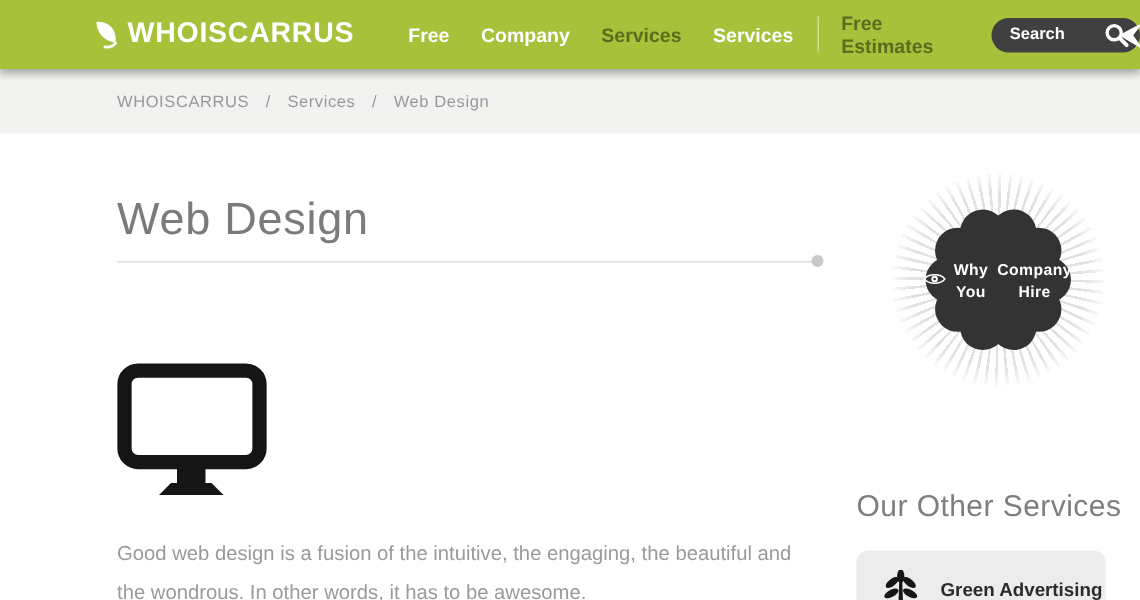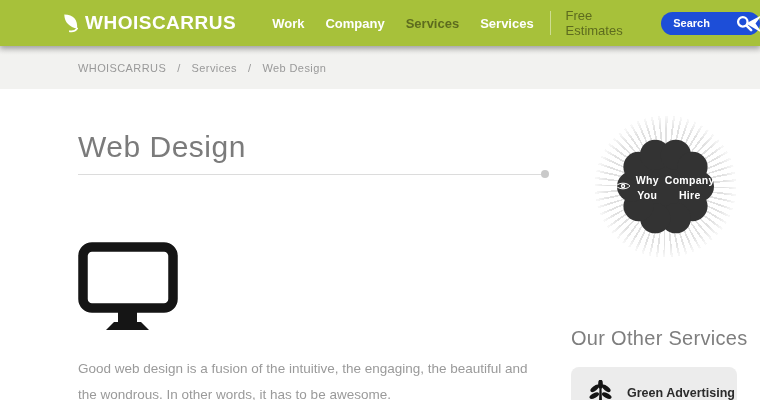--- a/index.html
+++ b/index.html
@@ -12,24 +12,24 @@
     background:#a7c13a; display:flex; align-items:center;
     box-shadow:0 3px 5px rgba(0,0,0,0.28); z-index:5;
   }
   .logo { display:flex; align-items:center; margin-left:62px; cursor:pointer; }
   .logo svg { width:18px; height:20px; margin-right:5px; }
   .logo-text { color:#fff; font-size:19px; font-weight:bold; letter-spacing:0.5px; }
   .nav { display:flex; align-items:center; margin-left:36px; gap:21px; }
   .nav a { color:#fff; font-size:13px; font-weight:bold; text-decoration:none; cursor:pointer; }
   .nav a.active { color:#5d6b1e; }
   .header-divider { width:1px; height:24px; background:rgba(255,255,255,0.45); margin:0 15px 0 16px; }
-  .free-estimates { color:#5d6b1e; font-size:13px; font-weight:normal; cursor:pointer; }
+  .free-estimates { color:#5d6b1e; font-size:13px; font-weight:bold; cursor:pointer; }
   .search-pill {
     position:relative; margin-left:15px; width:107px; height:23px;
-    background:#1d4ed8; border-radius:12px; display:flex; align-items:center;
+    background:#404040; border-radius:12px; display:flex; align-items:center;
   }
   .search-pill input {
     background:transparent; border:none; outline:none; width:78px;
     margin-left:12px; color:#fff; font-size:11px; font-weight:bold;
     font-family:"Liberation Sans", sans-serif;
   }
   .search-pill input::placeholder { color:#fff; opacity:1; }
   .search-btn { position:absolute; right:7px; top:3px; width:17px; height:17px; cursor:pointer; }
   .cursor-glyph { position:absolute; right:-2px; top:14px; width:16px; height:20px; }
 
@@ -96,21 +96,21 @@
 
   <div class="header">
     <div class="logo">
       <svg viewBox="0 0 20 22">
         <path d="M2.5 1.5 C13 1.5 17.5 7.5 16.8 17.2 C8.5 15.5 2.8 10.5 2.5 1.5 Z" fill="#fff"></path>
         <path d="M16.8 17.2 C15 19.6 12 20.8 8.8 20.2" stroke="#fff" stroke-width="2" fill="none" stroke-linecap="round"></path>
       </svg>
       <span class="logo-text">WHOISCARRUS</span>
     </div>
     <nav class="nav">
-      <a>Work</a>
+      <a>Free</a>
       <a>Company</a>
       <a class="active">Services</a>
       <a>Services</a>
     </nav>
     <div class="header-divider"></div>
     <span class="free-estimates">Free Estimates</span>
     <div class="search-pill">
       <input type="text" placeholder="Search" style="">
       <svg class="search-btn" viewBox="0 0 18 18">
         <circle cx="7.2" cy="7.2" r="5" fill="none" stroke="#fff" stroke-width="2.4"></circle>

